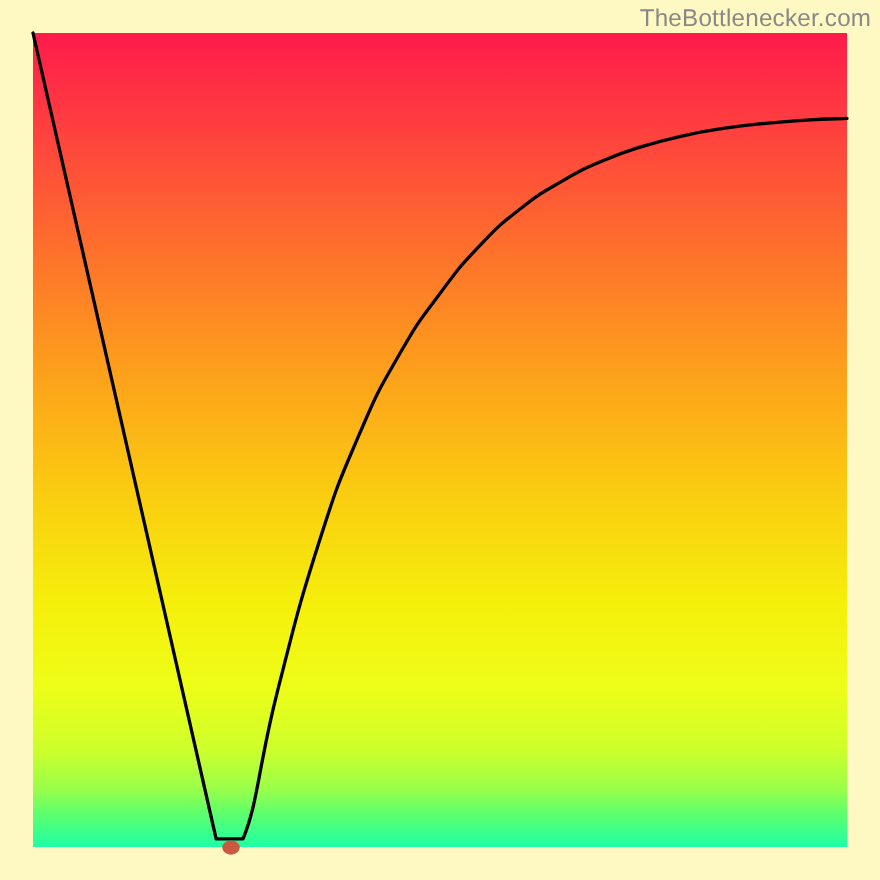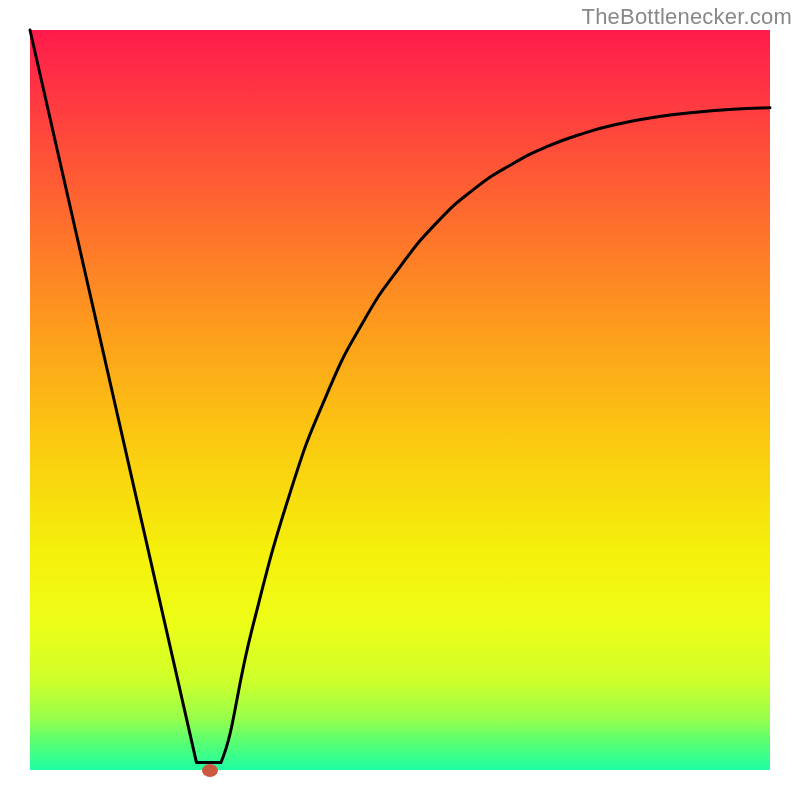--- a/index.html
+++ b/index.html
@@ -7,21 +7,21 @@
     padding: 0;
     width: 800px;
     height: 800px;
     overflow: hidden;
     background: #000;
   }
   #container {
     position: relative;
     width: 800px;
     height: 800px;
-    background: #ffffff;
+    background: #fef9c3;
   }
   #gradient {
     position: absolute;
   }
   #watermark {
     position: absolute;
     top: 4px;
     right: 8px;
     font-family: Arial, Helvetica, sans-serif;
     font-size: 22px;

